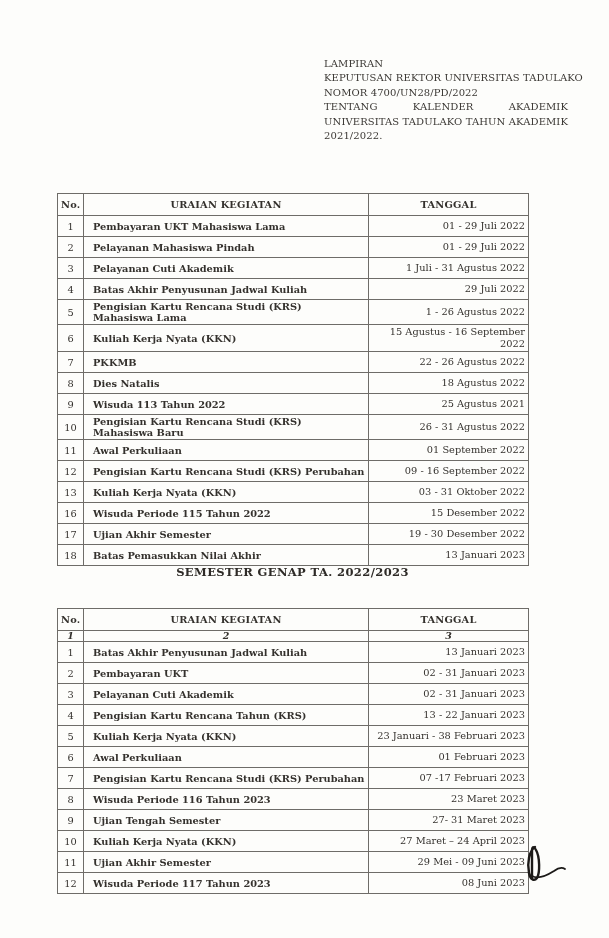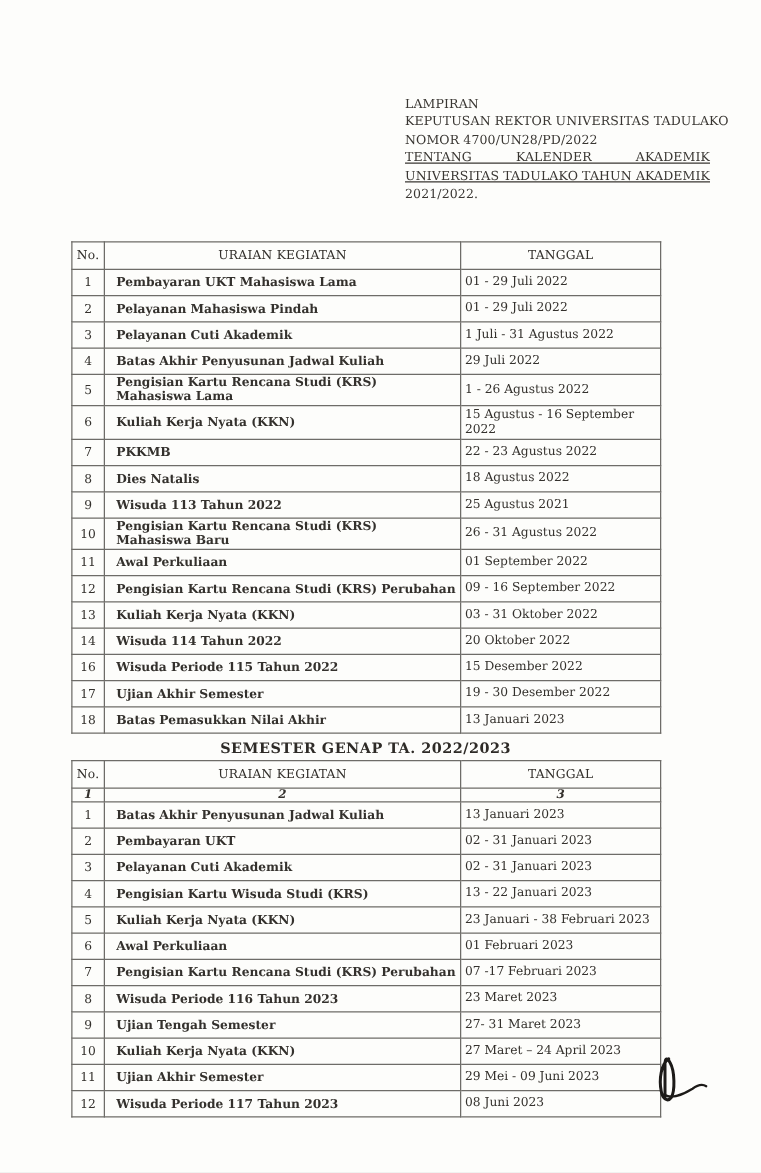--- a/index.html
+++ b/index.html
@@ -10,55 +10,54 @@
     background:#fdfdfb;
     font-family:"DejaVu Serif","Liberation Serif",serif;
     color:#33302c;
     overflow:hidden;
   }
   
   .header-block{
     position:absolute;left:324px;top:57px;width:244px;
     font-size:10px;line-height:14.4px;letter-spacing:.1px;
     color:#3a3733;
-    margin-top:20px;
   }
   .header-block .hline{white-space:nowrap;}
-  .header-block .jline{white-space:normal;text-align:justify;text-align-last:justify;text-decoration:underline;}
+  .header-block .jline{white-space:normal;text-align:justify;text-align-last:justify;}
   
   .section-title{
     position:absolute;left:57px;width:471px;
     text-align:center;font-weight:bold;font-size:11.5px;
     letter-spacing:.4px;color:#2e2b27;
   }
   .title-gasal{top:176px;}
-  .title-genap{top:591px;}
+  .title-genap{top:565px;}
   
   table.cal{
     position:absolute;left:57px;width:471px;
     border-collapse:collapse;table-layout:fixed;
     font-size:9.8px;color:#34312d;
   }
   .table-gasal{top:193px;}
   .table-genap{top:608px;}
   table.cal col.c-no{width:26px;}
   table.cal col.c-keg{width:285px;}
   table.cal col.c-tgl{width:160px;}
   table.cal th,table.cal td{
     border:1px solid #6e6c68;
     font-weight:normal;
     padding:1px 3px;
     vertical-align:middle;
     overflow:hidden;
   }
-  table.cal th{height:19px;text-align:center;letter-spacing:.2px;}
+  table.cal th{height:19px;text-align:center;letter-spacing:.2px;font-weight:bold;}
   table.cal td{height:18px;}
   table.cal td:nth-child(1){text-align:center;}
   table.cal td:nth-child(2){text-align:left;padding-left:9px;font-weight:bold;}
-  table.cal td:nth-child(3){text-align:left;line-height:12px;}
+  table.cal td:nth-child(3){text-align:right;line-height:12px;}
   table.cal tr.num-row td{
     height:9px;font-size:9.5px;font-weight:bold;font-style:italic;
     text-align:center;padding:0 3px;line-height:10px;
   }
   
   .paraf{position:absolute;left:520px;top:843px;width:48px;height:46px;}
 </style>
 </head>
 <body>
 
@@ -113,21 +112,21 @@
           <td>1 - 26 Agustus 2022</td>
         </tr>
         <tr>
           <td>6</td>
           <td>Kuliah Kerja Nyata (KKN)</td>
           <td>15 Agustus - 16 September 2022</td>
         </tr>
         <tr>
           <td>7</td>
           <td>PKKMB</td>
-          <td>22 - 23 Agustus 2022</td>
+          <td>22 - 26 Agustus 2022</td>
         </tr>
         <tr>
           <td>8</td>
           <td>Dies Natalis</td>
           <td>18 Agustus 2022</td>
         </tr>
         <tr>
           <td>9</td>
           <td>Wisuda 113 Tahun 2022</td>
           <td>25 Agustus 2021</td>
@@ -144,25 +143,20 @@
         </tr>
         <tr>
           <td>12</td>
           <td>Pengisian Kartu Rencana Studi (KRS) Perubahan</td>
           <td>09 - 16 September 2022</td>
         </tr>
         <tr>
           <td>13</td>
           <td>Kuliah Kerja Nyata (KKN)</td>
           <td>03 - 31 Oktober 2022</td>
-        </tr>
-        <tr>
-          <td>14</td>
-          <td>Wisuda 114 Tahun 2022</td>
-          <td>20 Oktober 2022</td>
         </tr>
         <tr>
           <td>16</td>
           <td>Wisuda Periode 115 Tahun 2022</td>
           <td>15 Desember 2022</td>
         </tr>
         <tr>
           <td>17</td>
           <td>Ujian Akhir Semester</td>
           <td>19 - 30 Desember 2022</td>
@@ -205,21 +199,21 @@
           <td>Pembayaran UKT</td>
           <td>02 - 31 Januari 2023</td>
         </tr>
         <tr>
           <td>3</td>
           <td>Pelayanan Cuti Akademik</td>
           <td>02 - 31 Januari 2023</td>
         </tr>
         <tr>
           <td>4</td>
-          <td>Pengisian Kartu Wisuda Studi (KRS)</td>
+          <td>Pengisian Kartu Rencana Tahun (KRS)</td>
           <td>13 - 22 Januari 2023</td>
         </tr>
         <tr>
           <td>5</td>
           <td>Kuliah Kerja Nyata (KKN)</td>
           <td>23 Januari - 38 Februari 2023</td>
         </tr>
         <tr>
           <td>6</td>
           <td>Awal Perkuliaan</td>

